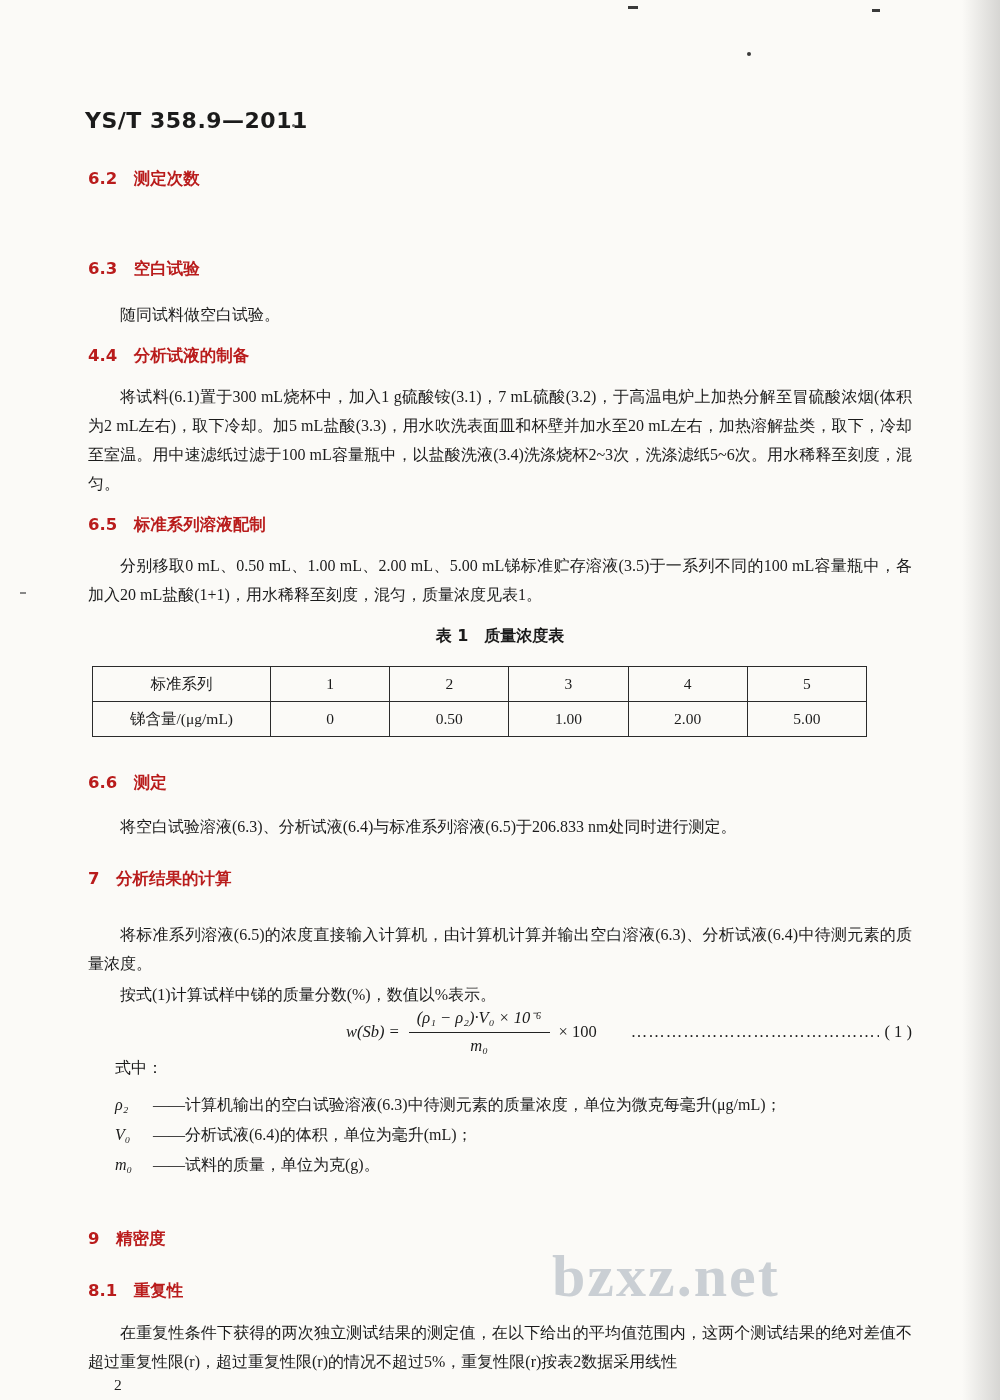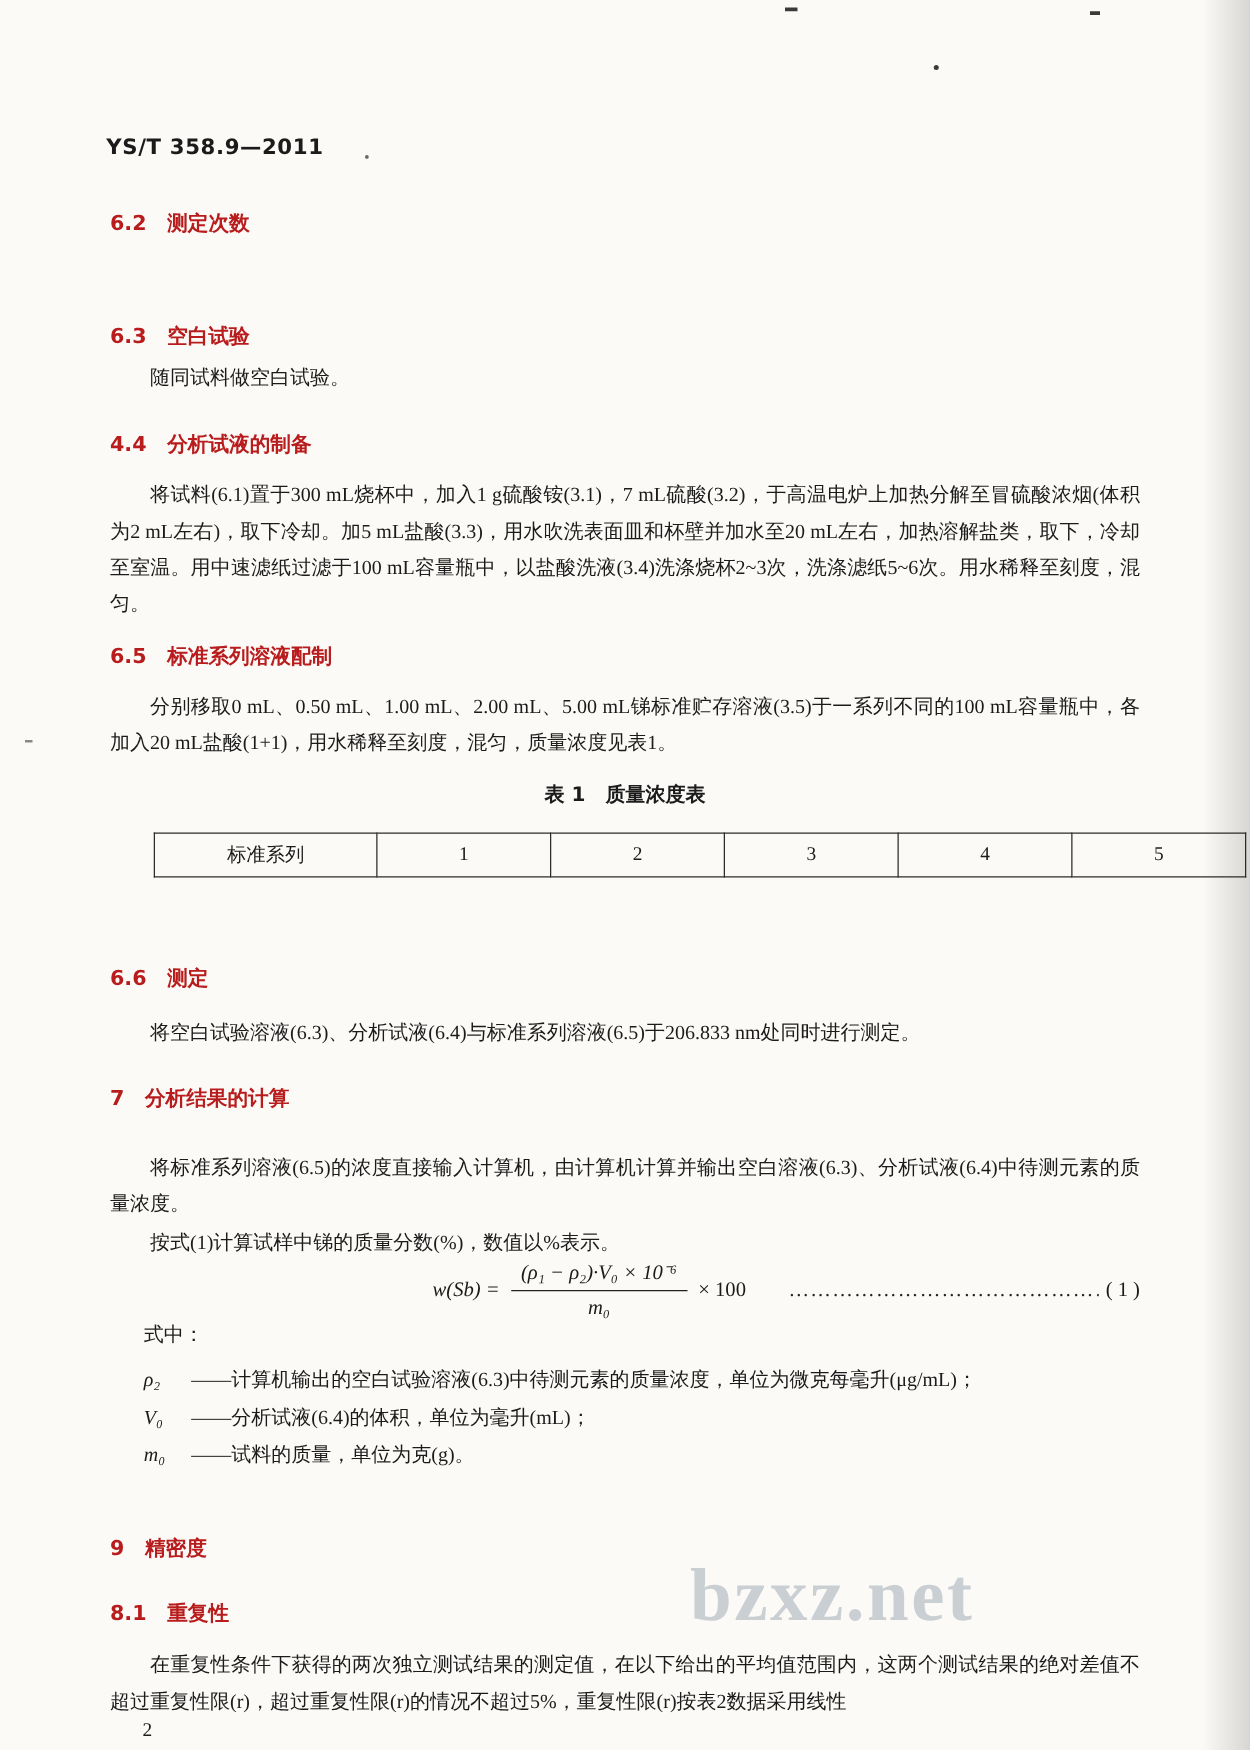--- a/index.html
+++ b/index.html
@@ -16,38 +16,37 @@
   }
   .speck { position:absolute; background:#3a3a3a; }
   .sp1 { top:6px;  left:628px; width:10px; height:3px; }
   .sp2 { top:9px;  left:872px; width:8px;  height:3px; }
   .sp3 { top:52px; left:747px; width:4px;  height:4px; border-radius:50%; }
   .sp4 { top:124px;left:292px; width:3px;  height:3px; border-radius:50%; background:#666; }
   .sp5 { top:592px;left:20px;  width:6px;  height:2px; background:#888; }
 
   .doc-code {
     font-family:"DejaVu Sans", sans-serif; font-weight:bold;
-    font-size:17px; letter-spacing:0.5px;
+    font-size:22px; letter-spacing:0.5px;
   }
   .h {
     font-family:"DejaVu Sans", sans-serif; font-weight:bold;
     font-size:16.5px; color:#b91c1c;
   }
   .body-text {
     width:824px; font-size:16px; line-height:29px; text-align:justify;
     text-indent:2em; color:#1b1b1b;
   }
   .caption {
     width:824px; text-align:center; font-family:"DejaVu Sans", sans-serif;
     font-weight:bold; font-size:16px;
   }
   table.t1 {
-    border-collapse:collapse; width:874px; table-layout:fixed;
+    border-collapse:collapse; width:775px; table-layout:fixed;
     font-size:15.5px;
-    margin-left:31px;
   }
   table.t1 td {
     border:1px solid #2b2b2b; text-align:center; height:35px;
     padding:2px 4px; background:transparent;
   }
   table.t1 td.c0 { width:178px; }
 
   .formula-row {
     display:flex; align-items:center; width:824px; font-size:16.5px;
   }
@@ -90,39 +89,47 @@
   <div class="speck sp4"></div>
   <div class="speck sp5"></div>
 
   <div class="abs watermark" style="top:1242px; left:552px;">bzxz.net</div>
 
   <div class="abs doc-code" style="top:108px; left:85px;">YS/T 358.9—2011</div>
 
   <div class="abs h" style="top:168px; left:88px;">6.2　测定次数</div>
 
   <div class="abs h" style="top:258px; left:88px;">6.3　空白试验</div>
-  <div class="abs body-text" style="top:288px; left:88px;">随同试料做空白试验。</div>
+  <div class="abs body-text" style="top:300px; left:88px;">随同试料做空白试验。</div>
 
   <div class="abs h" style="top:345px; left:88px;">4.4　分析试液的制备</div>
   <div class="abs body-text" style="top:382px; left:88px;">将试料(6.1)置于300 mL烧杯中，加入1 g硫酸铵(3.1)，7 mL硫酸(3.2)，于高温电炉上加热分解至冒硫酸浓烟(体积为2 mL左右)，取下冷却。加5 mL盐酸(3.3)，用水吹洗表面皿和杯壁并加水至20 mL左右，加热溶解盐类，取下，冷却至室温。用中速滤纸过滤于100 mL容量瓶中，以盐酸洗液(3.4)洗涤烧杯2~3次，洗涤滤纸5~6次。用水稀释至刻度，混匀。</div>
 
   <div class="abs h" style="top:514px; left:88px;">6.5　标准系列溶液配制</div>
   <div class="abs body-text" style="top:551px; left:88px;">分别移取0 mL、0.50 mL、1.00 mL、2.00 mL、5.00 mL锑标准贮存溶液(3.5)于一系列不同的100 mL容量瓶中，各加入20 mL盐酸(1+1)，用水稀释至刻度，混匀，质量浓度见表1。</div>
 
   <div class="abs caption" style="top:626px; left:88px;">表 1　质量浓度表</div>
 
   <table class="t1 abs" style="top:666px; left:92px;">
     <tbody>
         <tr>
       <td class="c0">标准系列</td>
       <td>1</td>
       <td>2</td>
       <td>3</td>
       <td>4</td>
       <td>5</td>
+    </tr>
+    <tr>
+      <td class="c0">锑含量/(μg/mL)</td>
+      <td>0</td>
+      <td>0.50</td>
+      <td>1.00</td>
+      <td>2.00</td>
+      <td>5.00</td>
     </tr>
   </tbody>
     </table>
 
   <div class="abs h" style="top:772px; left:88px;">6.6　测定</div>
   <div class="abs body-text" style="top:812px; left:88px;">将空白试验溶液(6.3)、分析试液(6.4)与标准系列溶液(6.5)于206.833 nm处同时进行测定。</div>
 
   <div class="abs h" style="top:868px; left:88px;">7　分析结果的计算</div>
   <div class="abs body-text" style="top:920px; left:88px;">将标准系列溶液(6.5)的浓度直接输入计算机，由计算机计算并输出空白溶液(6.3)、分析试液(6.4)中待测元素的质量浓度。</div>
   <div class="abs body-text" style="top:980px; left:88px;">按式(1)计算试样中锑的质量分数(%)，数值以%表示。</div>

